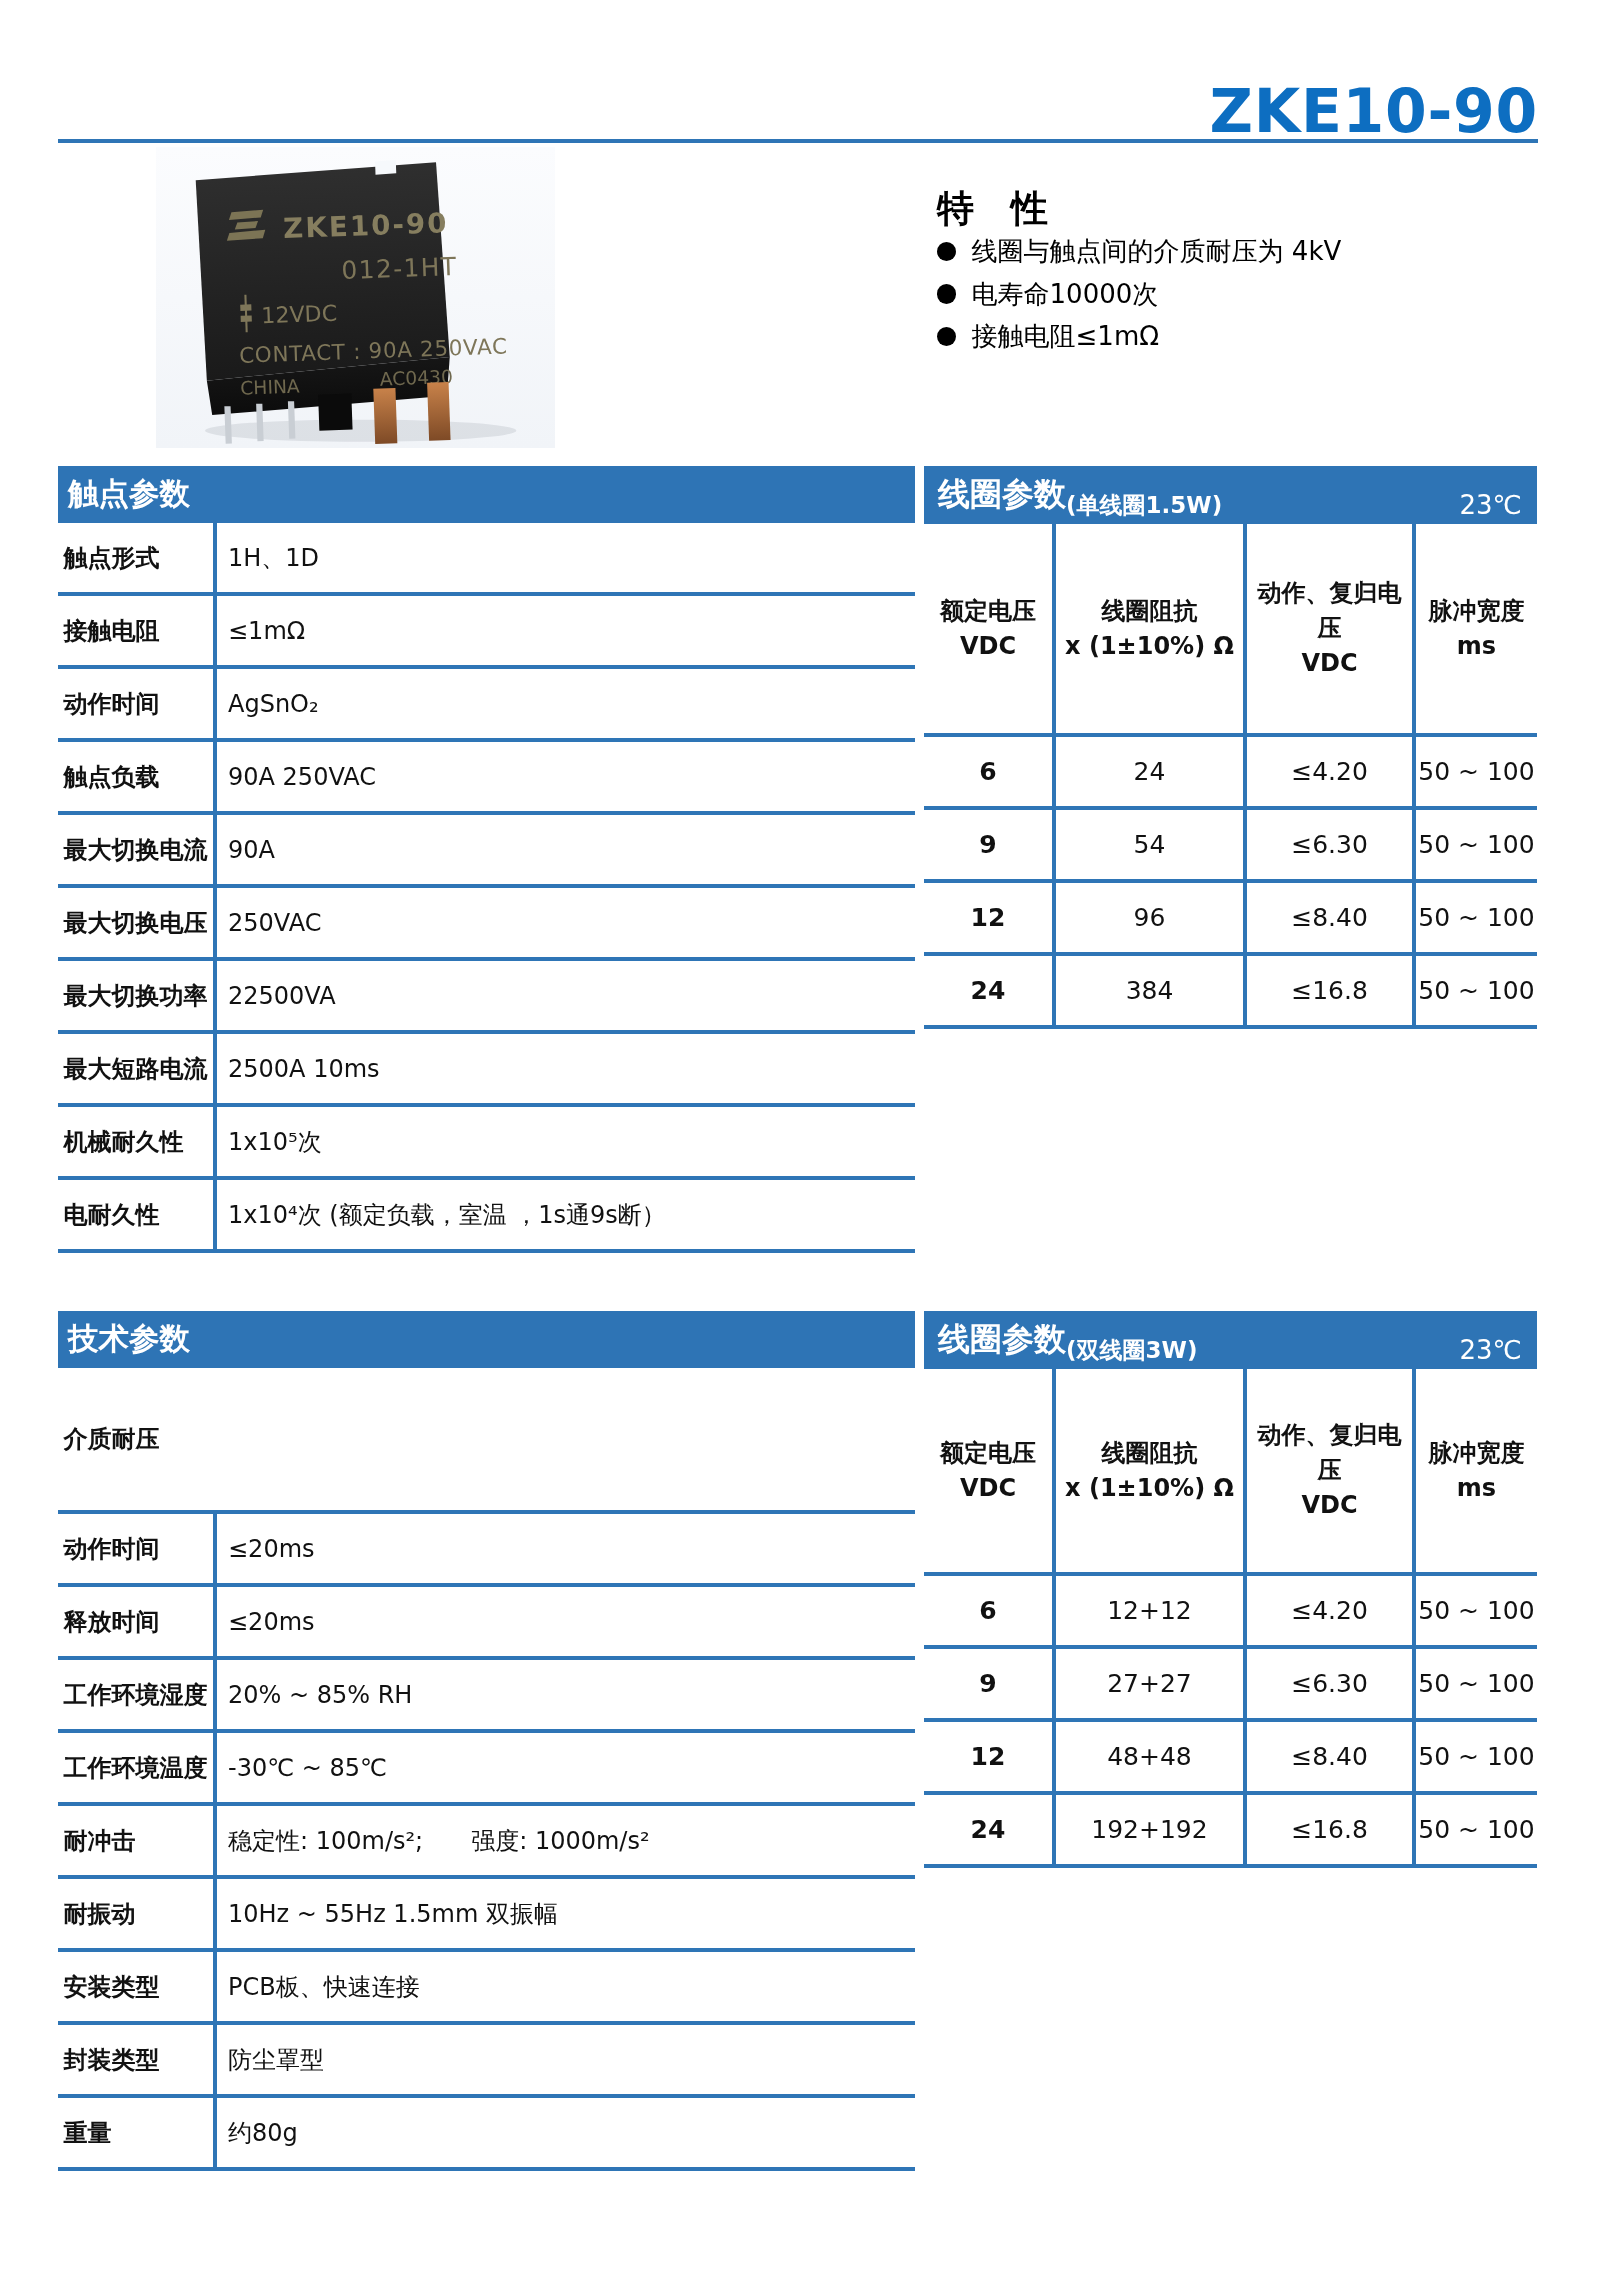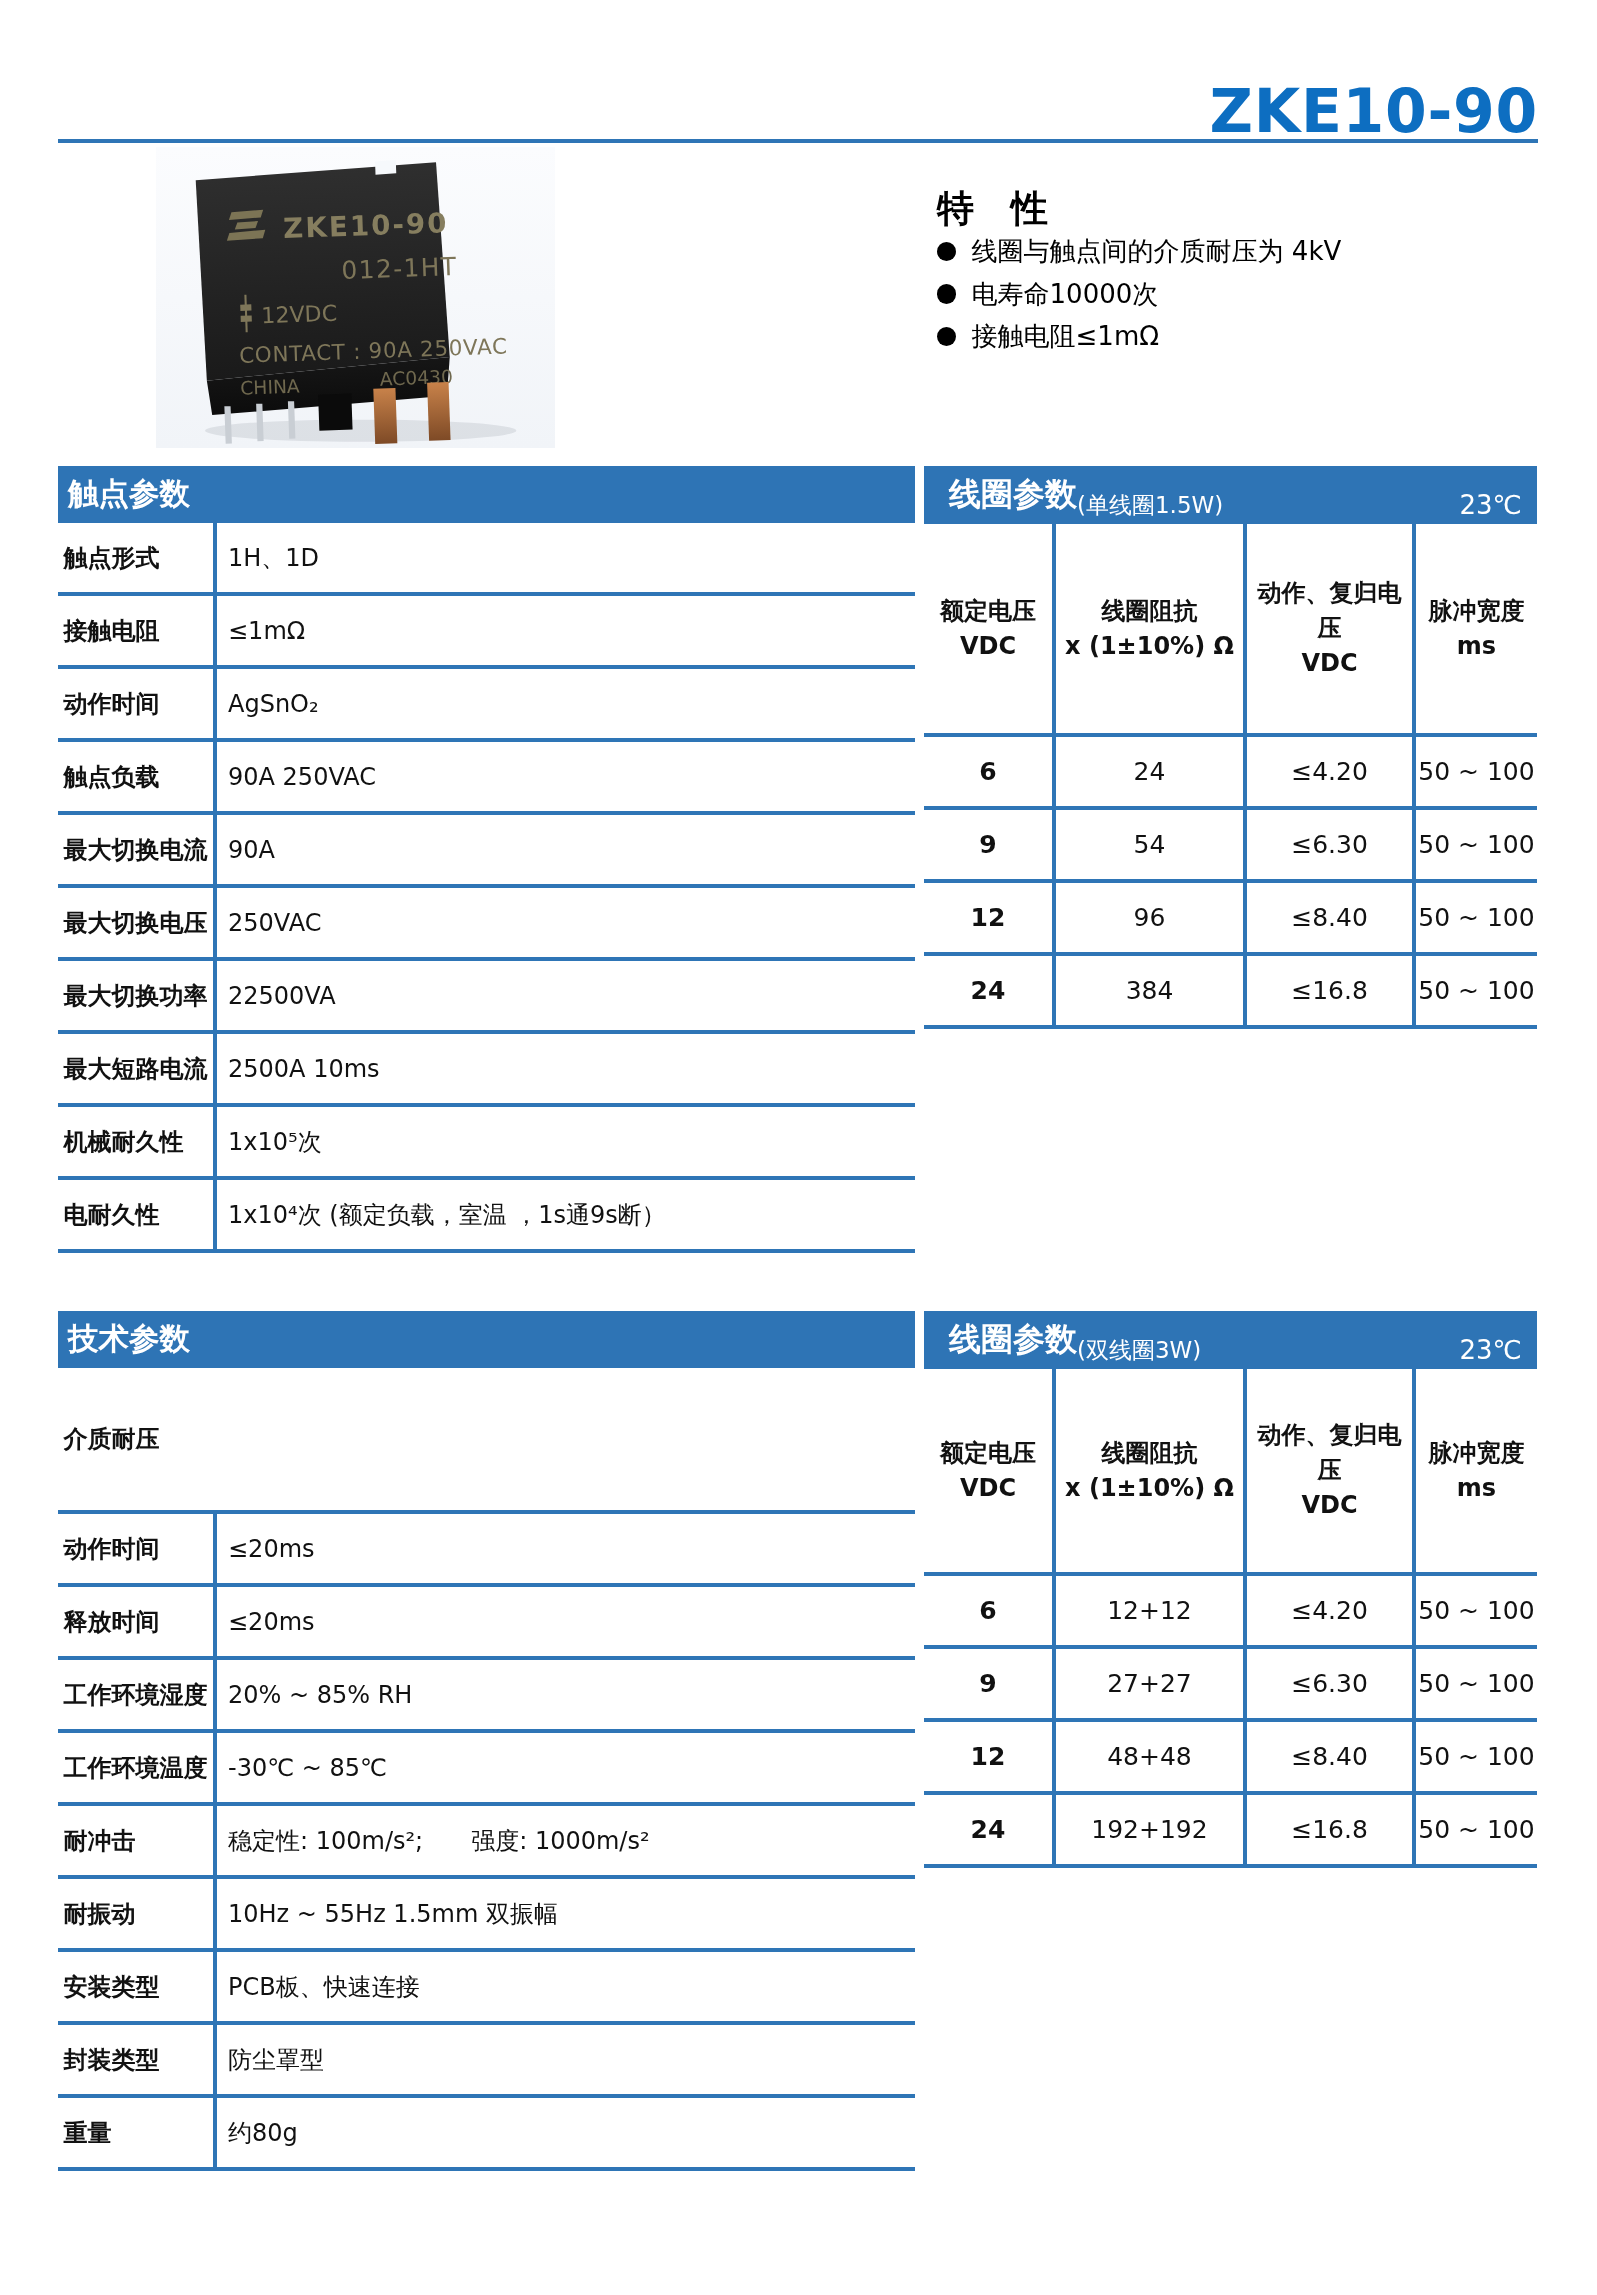--- a/index.html
+++ b/index.html
@@ -33,23 +33,23 @@
   .lvalue { flex:1; border-left:4.2px solid #2e75b6; display:flex; align-items:center;
             padding-left:11px; font-size:24px; }
   .lvalue.stacked { flex-direction:column; align-items:stretch; padding-left:0; }
   .subrow { height:73px; display:flex; align-items:center; padding-left:11px; font-size:24px; }
   .subrow.first { border-bottom:4.2px solid #2e75b6; height:72px; }
   .subname { display:inline-block; width:208px; }
 
   #coil-single { left:924px; top:466px; width:613px; }
   #coil-double { left:924px; top:1311px; width:613px; }
   .cbar { height:58px; position:relative; background:#2e74b5; color:#fff; display:flex;
-          align-items:center; padding-left:25px; }
+          align-items:center; padding-left:14px; }
   .cbar-title { font-size:32px; font-weight:bold; }
-  .cbar-suffix { font-size:23px; font-weight:normal;margin-top:20px; }
+  .cbar-suffix { font-size:23px; font-weight:bold;margin-top:20px; }
   .cbar-temp { position:absolute; right:15.2px; bottom:4.2px; font-size:26px; font-weight:normal; }
   .crow { display:flex; border-bottom:4.2px solid #2e75b6; }
   .crow.head-a { height:213px; }
   .crow.head-b { height:207px; }
   .crow.data { height:73px; }
   .ccell { display:flex; flex-direction:column; align-items:center; justify-content:center;
            font-size:25px; text-align:center; }
   .ccell + .ccell { border-left:4.2px solid #2e75b6; }
   .c1 { flex:0 0 128px; } .c2 { flex:0 0 191px; } .c3 { flex:0 0 169px; } .c4 { flex:1; }
   .crow.head-a .ccell, .crow.head-b .ccell { font-weight:bold; font-size:24px; line-height:35px; }

